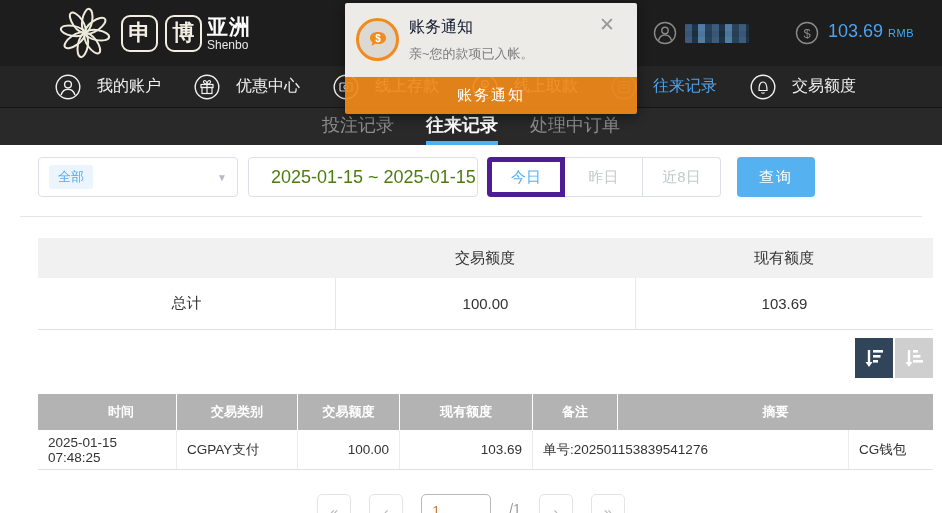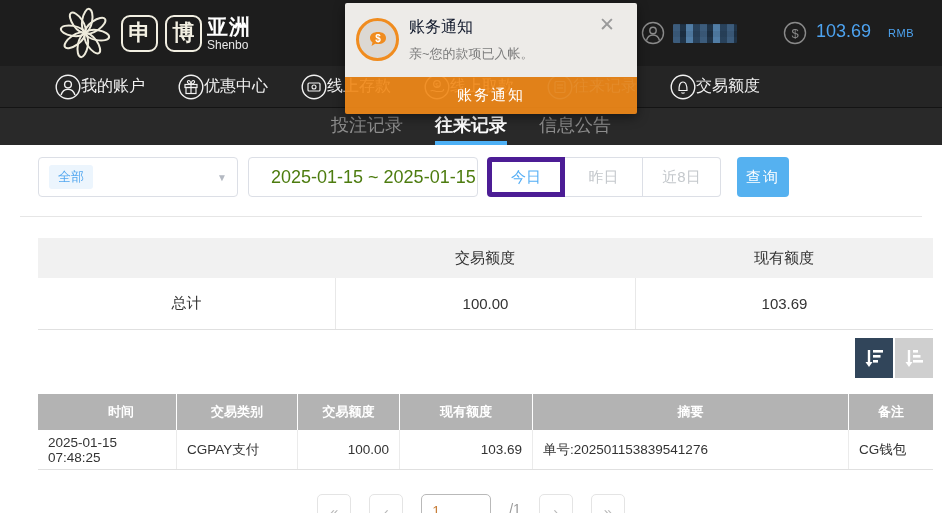--- a/index.html
+++ b/index.html
@@ -20,28 +20,28 @@
   .user-area { position:absolute; right:28px; top:0; height:66px; display:flex; align-items:center; }
   .user-group { display:flex; align-items:center; margin-right:46px; }
   .blur-name { width:64px; height:19px; margin-left:8px; border-radius:1px;
     background:
       repeating-linear-gradient(90deg, rgba(62,96,130,.85) 0 7px, rgba(28,48,68,.85) 7px 13px, rgba(90,140,185,.8) 13px 20px, rgba(40,66,92,.9) 20px 27px),
       repeating-linear-gradient(0deg, rgba(70,110,150,.5) 0 6px, rgba(20,36,54,.5) 6px 12px);
     filter:blur(.4px); }
   .balance-group { display:flex; align-items:baseline; }
   .balance-group svg { align-self:center; }
   .balance-amount { color:#4da3f0; font-size:18px; margin-left:9px; }
-  .balance-cur { color:#4da3f0; font-size:11px; margin-left:17px; letter-spacing:.5px; }
+  .balance-cur { color:#4da3f0; font-size:11px; margin-left:5px; letter-spacing:.5px; }
 
   
   .nav { position:absolute; left:0; top:66px; width:942px; height:42px; background:#252525;
     border-bottom:1px solid #141414; display:flex; align-items:center; padding-left:55px; }
   .nav-item { display:flex; align-items:center; margin-right:33px; color:#f2f2f2;
     font-size:16px; cursor:pointer; white-space:nowrap; }
-  .nav-item .nav-label { margin-left:0; }
+  .nav-item .nav-label { margin-left:16px; }
   .nav-item.active { color:#4da3f0; }
   .nav-item.active svg circle, .nav-item.active svg path, .nav-item.active svg line,
   .nav-item.active svg rect { stroke:#4da3f0; }
 
   
   .subnav { position:absolute; left:0; top:108px; width:942px; height:37px; background:#292929;
     display:flex; justify-content:center; align-items:center; gap:32px; }
   .subtab { position:relative; color:#8d8d8d; font-size:18px; height:37px; line-height:34px; cursor:pointer; }
   .subtab.active { color:#fff; font-weight:bold; }
   .subtab.active::after { content:""; position:absolute; left:0; right:0; bottom:0; height:4px; background:#4db0f5; }
@@ -66,21 +66,21 @@
   .caret { margin-left:auto; color:#b4b9c2; font-size:10px; }
   .date-box { position:absolute; left:248px; top:157px; width:230px; height:40px; background:#fff;
     border:1px solid #dcdfe6; border-radius:4px; display:flex; align-items:center; padding:0 10px; cursor:text; }
   .date-text { color:#4d7c0f; font-size:18px; margin-left:12px; white-space:nowrap; }
   .btn-group { position:absolute; left:487px; top:157px; height:40px; display:flex; }
   .qbtn { width:78px; height:40px; background:#fff; border:1px solid #dcdfe6; border-left-width:0;
     color:#c4c8cc; font-size:15px; display:flex; align-items:center; justify-content:center; cursor:pointer; }
   .qbtn:first-child { border-left-width:1px; border-radius:4px 0 0 4px; }
   .qbtn:last-child { border-radius:0 4px 4px 0; }
   .qbtn.active { border:5px solid #4c1d95; color:#54aef5; z-index:2; }
-  .search-btn { position:absolute; left:737px; top:157px; width:52px; height:40px; background:#55b1f0;
+  .search-btn { position:absolute; left:737px; top:157px; width:78px; height:40px; background:#55b1f0;
     border:none; border-radius:4px; color:#fff; font-size:15px; cursor:pointer; letter-spacing:2px;text-align:center; }
   .divider { position:absolute; left:20px; top:216px; width:902px; height:1px; background:#e6e6e6; }
 
   
   .summary { position:absolute; left:38px; top:238px; width:895px; font-size:15px; color:#333; }
   .summary .s-head { display:flex; background:#f1f1f1; height:40px; align-items:center; }
   .summary .s-row { display:flex; background:#fff; height:52px; align-items:center;
     border-bottom:1px solid #e0e0e0; }
   .s-c1 { width:297px; text-align:center; }
   .s-c2 { width:300px; text-align:center; }
@@ -215,21 +215,21 @@
         <path d="M9 16.5 C9 12 9.5 8 13 8 C16.5 8 17 12 17 16.5 Z" fill="none" stroke="#f2f2f2" stroke-width="1.2"></path>
         <path d="M11.5 18.5 C12 19.5 14 19.5 14.5 18.5" fill="none" stroke="#f2f2f2" stroke-width="1.2"></path>
       </svg>
       <span class="nav-label">交易额度</span>
     </div>
   </div>
 
   <div class="subnav">
     <div class="subtab">投注记录</div>
     <div class="subtab active">往来记录</div>
-    <div class="subtab">信息公告</div>
+    <div class="subtab">处理中订单</div>
   </div>
 
   <div class="popup">
     <div class="popup-body">
       <div class="popup-ico">
         <svg width="24" height="24" viewBox="0 0 24 24">
           <path d="M4 10 C4 6 7.5 4 12 4 C16.5 4 20 6 20 10 C20 14 16.5 16 12 16 C11 16 10 15.9 9.2 15.7 L5.5 18 L6.5 14.5 C5 13.4 4 11.9 4 10 Z" fill="#f08c1f"></path>
           <text x="12" y="13.5" font-size="10" font-weight="bold" fill="#fff" text-anchor="middle" font-family="Liberation Sans, sans-serif">$</text>
         </svg>
       </div>
@@ -301,22 +301,22 @@
       </svg>
     </div>
   </div>
 
   <div class="records">
     <div class="r-head">
       <div class="hc c-time">时间</div>
       <div class="hc c-type">交易类别</div>
       <div class="hc c-amt">交易额度</div>
       <div class="hc c-bal">现有额度</div>
+      <div class="hc c-note">备注</div>
       <div class="hc c-memo">摘要</div>
-      <div class="hc c-note">备注</div>
     </div>
     <div class="r-row">
       <div class="bc c-time">2025-01-15 07:48:25</div>
       <div class="bc c-type">CGPAY支付</div>
       <div class="bc c-amt">100.00</div>
       <div class="bc c-bal">103.69</div>
       <div class="bc c-memo">单号:202501153839541276</div>
       <div class="bc c-note">CG钱包</div>
     </div>
   </div>

